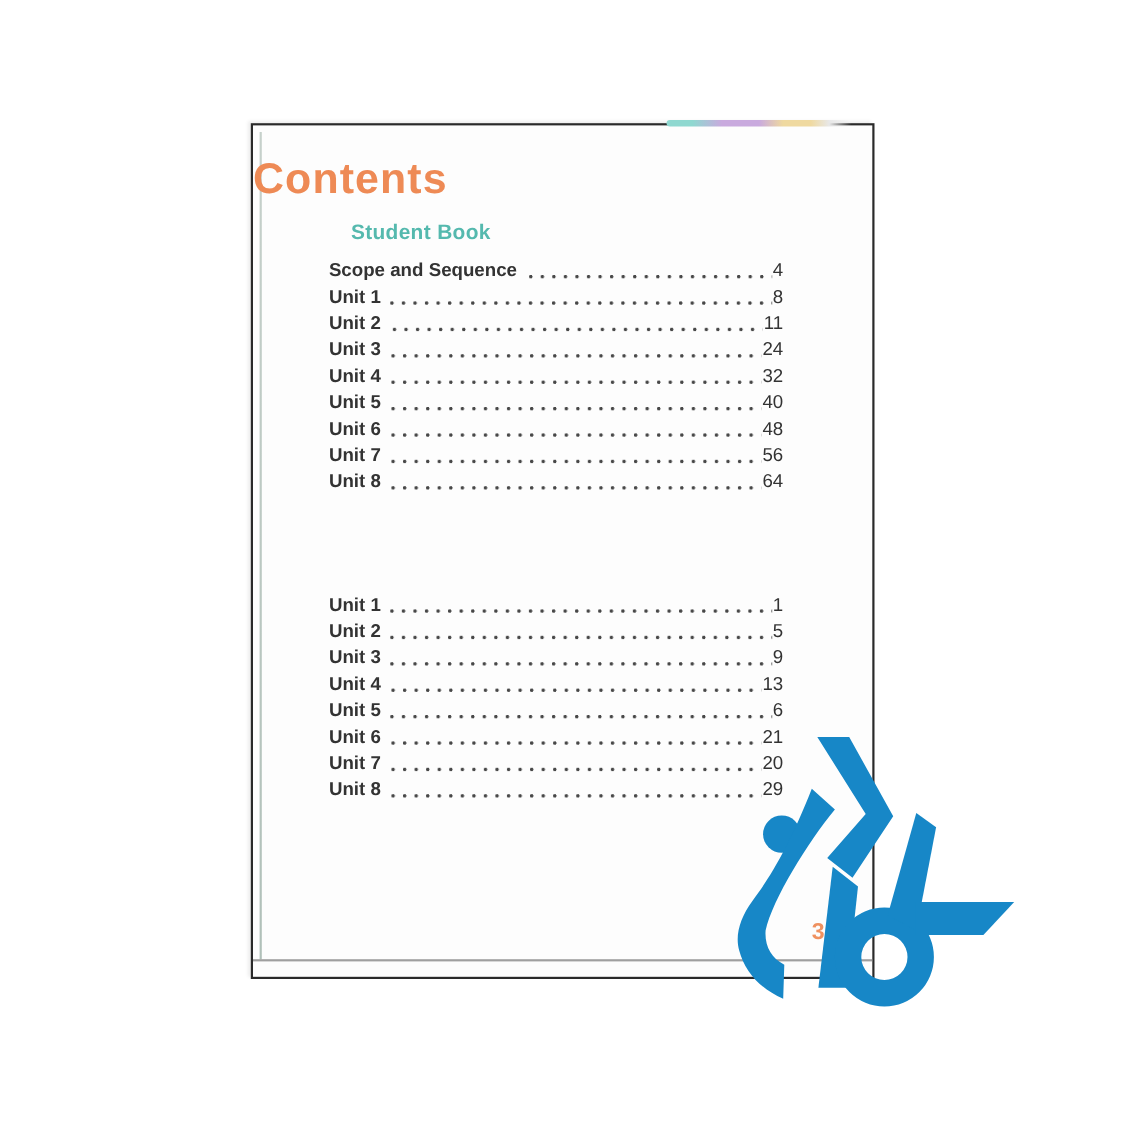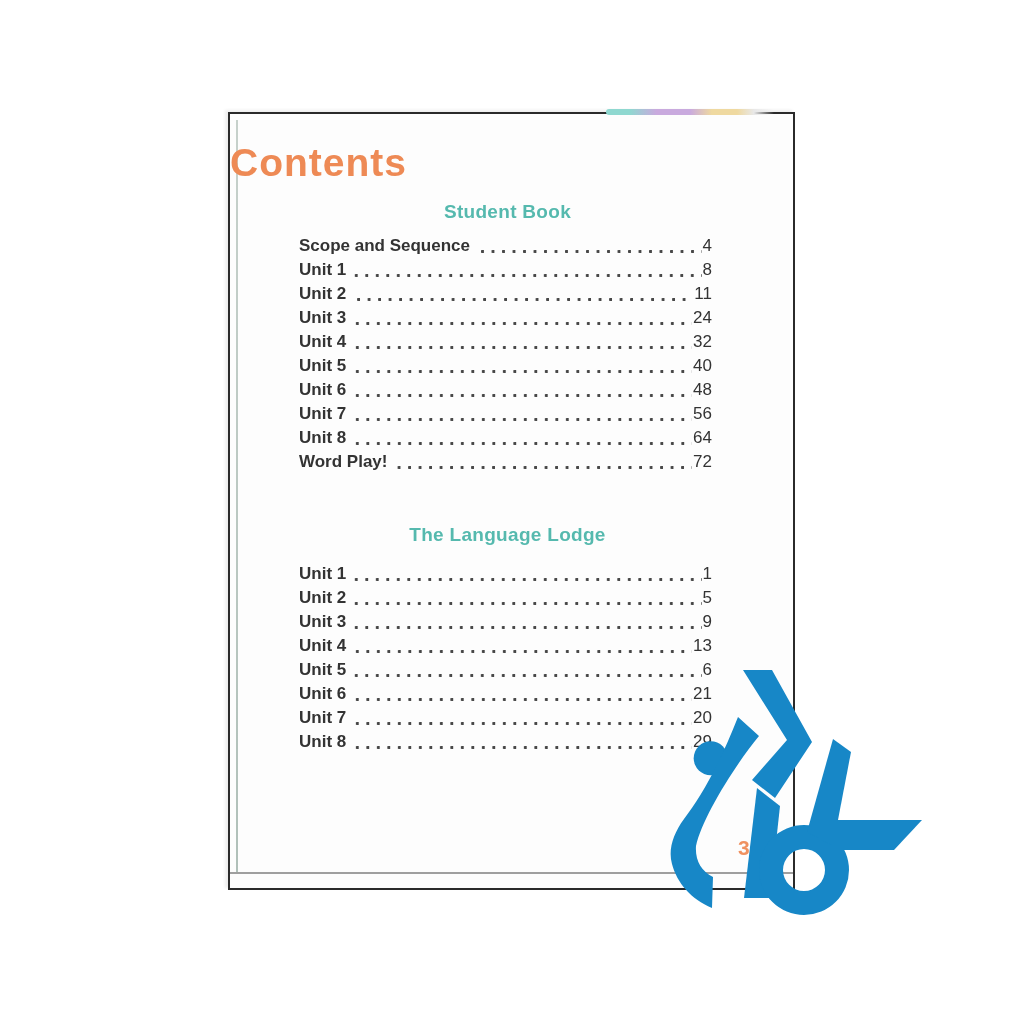--- a/index.html
+++ b/index.html
@@ -21,21 +21,21 @@
   .page-title{
     position:absolute;top:29px;left:0;right:0;margin:0;
     font-size:39px;line-height:40px;font-weight:800;letter-spacing:1px;
     color:var(--c-title);
   }
   .section{position:absolute;left:69px;width:413px;}
   #section-0{top:86px;}
   #section-1{top:409px;}
   .section-heading{
     font-size:19px;line-height:24px;font-weight:700;color:var(--c-heading);
-    letter-spacing:.3px;margin-left:4px;text-align:center;
+    letter-spacing:.3px;margin-left:20px;
   }
   #section-0 .rows{margin-top:10px;}
   #section-1 .rows{margin-top:15px;}
   .toc-row{
     display:flex;align-items:baseline;height:24px;
     font-size:17px;line-height:24px;color:var(--c-text);
   }
   .toc-label{white-space:nowrap;font-weight:bold;}
   .dot-leader{
     flex:1;align-self:flex-end;height:3px;margin:0 1px 5px 7px;
@@ -109,29 +109,23 @@
         <div class="toc-row">
           <span class="toc-label">Unit 7</span>
           <span class="dot-leader"></span>
           <span class="toc-page">56</span>
         </div>
         <div class="toc-row">
           <span class="toc-label">Unit 8</span>
           <span class="dot-leader"></span>
           <span class="toc-page">64</span>
         </div>
-        <div class="toc-row">
-          <span class="toc-label">Word Play!</span>
-          <span class="dot-leader"></span>
-          <span class="toc-page">72</span>
-        </div>
       </div>
     </div>
   <div class="section" id="section-1">
-      <div class="section-heading">The Language Lodge</div>
       <div class="rows">
         <div class="toc-row">
           <span class="toc-label">Unit 1</span>
           <span class="dot-leader"></span>
           <span class="toc-page">1</span>
         </div>
         <div class="toc-row">
           <span class="toc-label">Unit 2</span>
           <span class="dot-leader"></span>
           <span class="toc-page">5</span>

